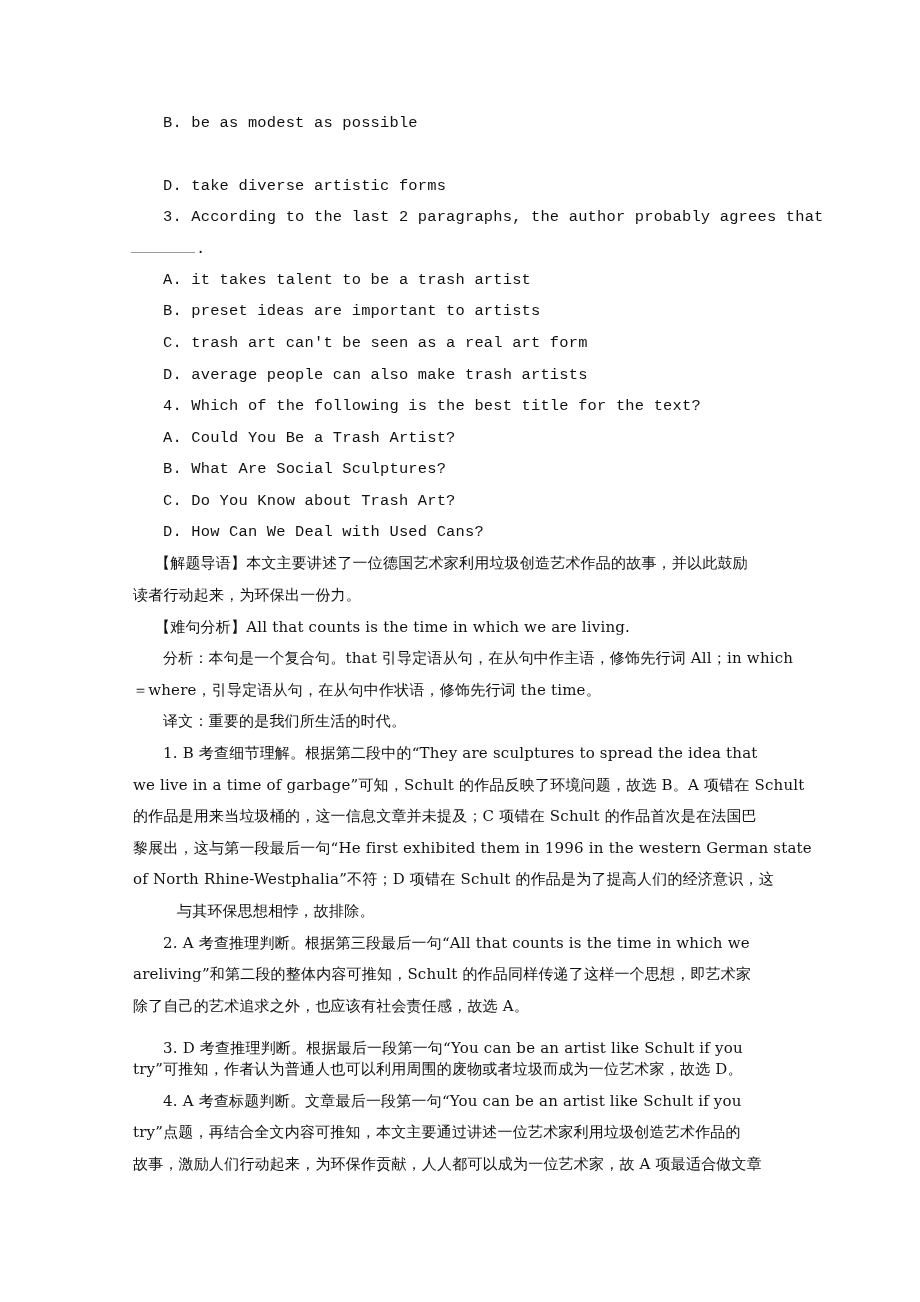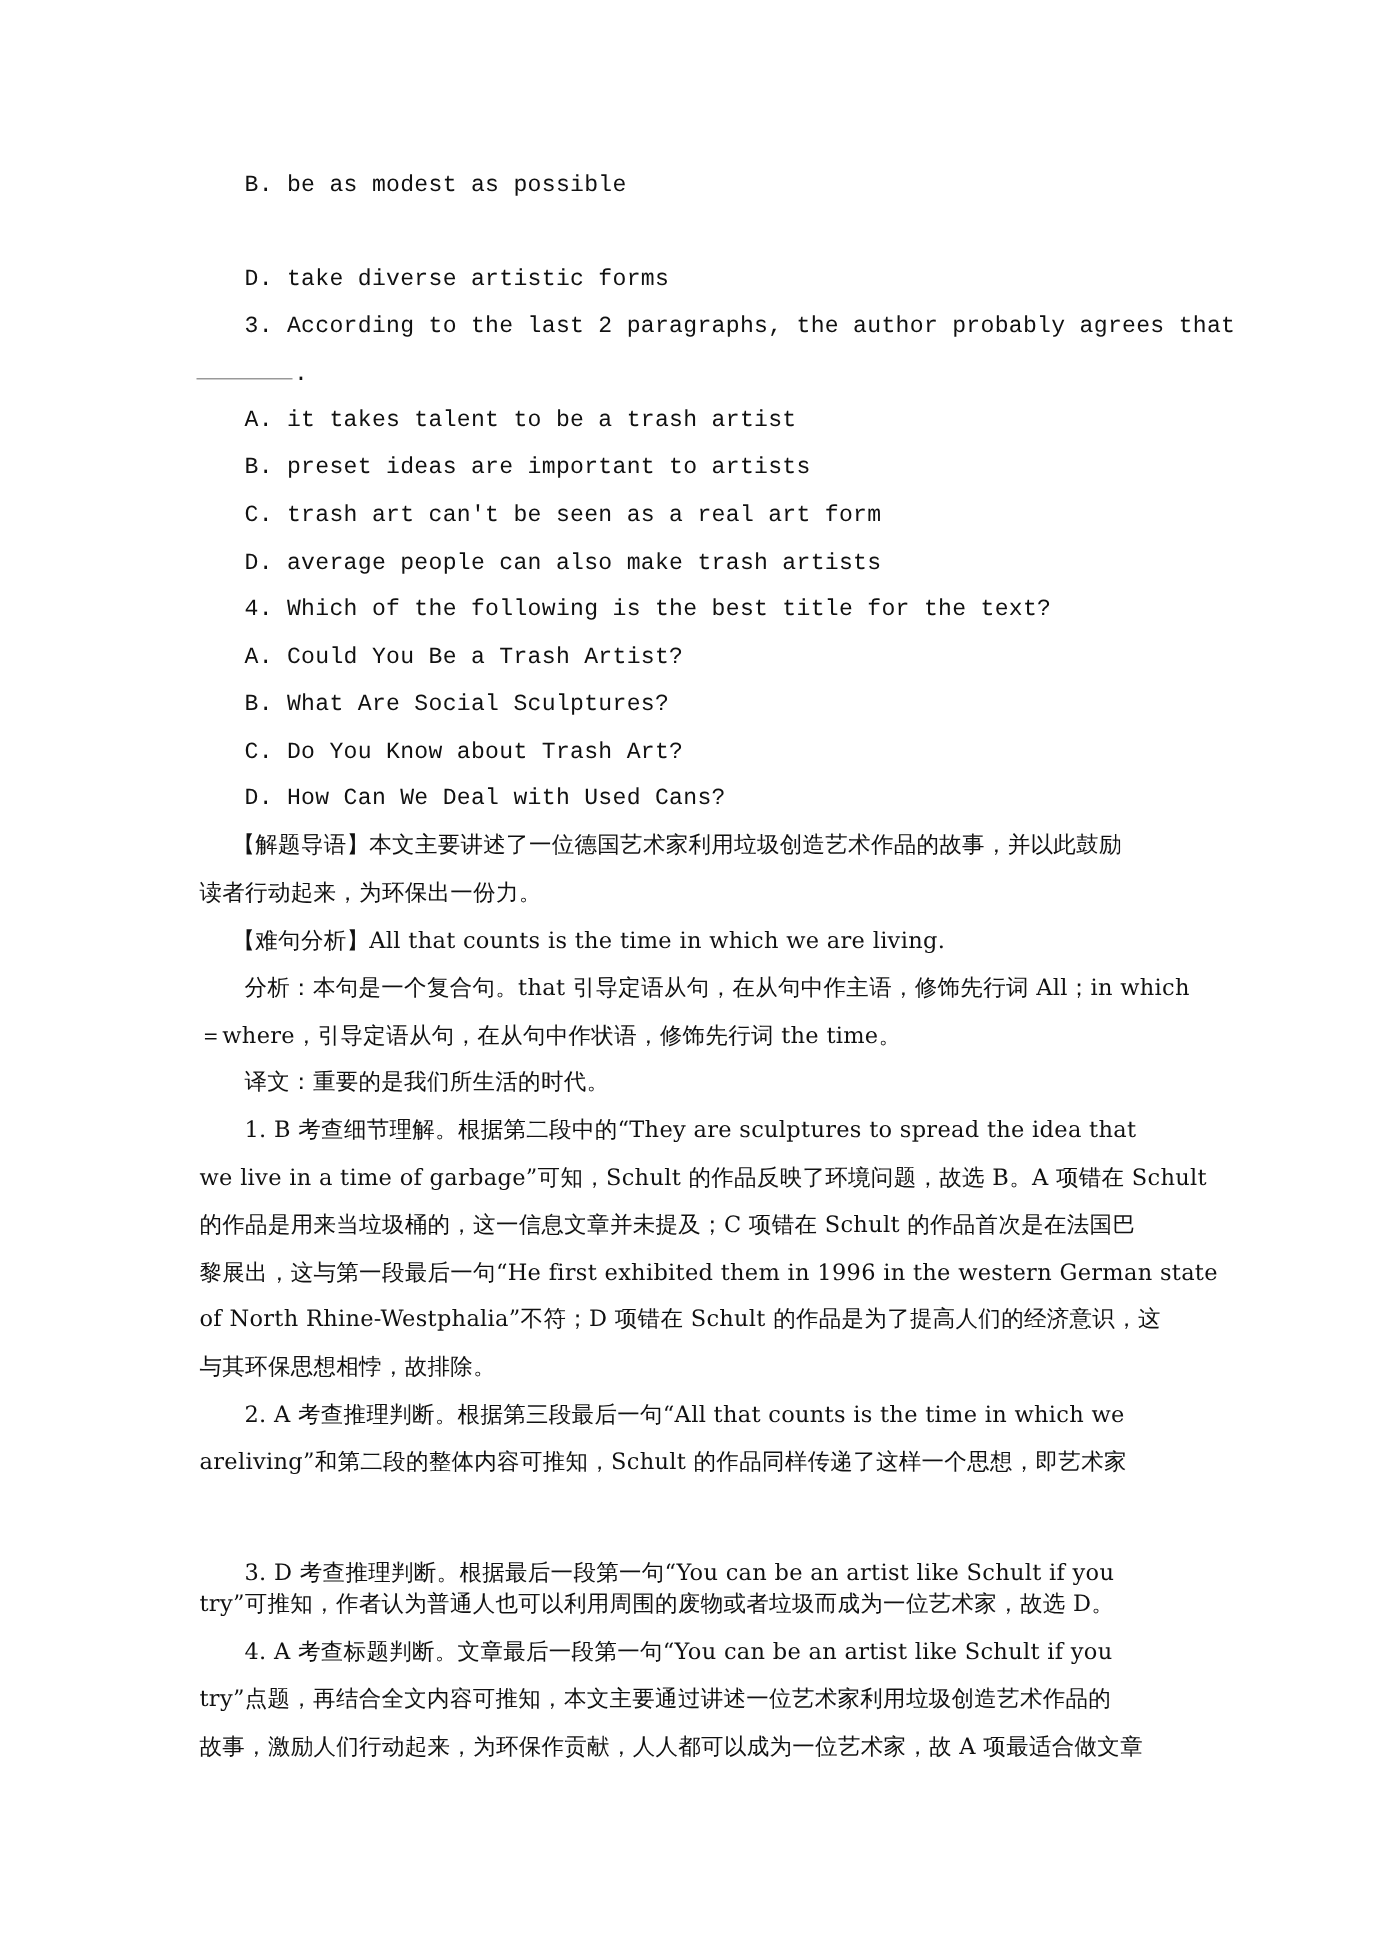--- a/index.html
+++ b/index.html
@@ -73,24 +73,25 @@
   <div class="line" style="top:617px; left:155px;">【难句分析】All that counts is the time in which we are living.</div>
   <div class="line" style="top:648px; left:163px;">分析：本句是一个复合句。that 引导定语从句，在从句中作主语，修饰先行词 All；in which</div>
   <div class="line" style="top:680px;">＝where，引导定语从句，在从句中作状语，修饰先行词 the time。</div>
   <div class="line" style="top:711px; left:163px;">译文：重要的是我们所生活的时代。</div>
 
   <div class="line" style="top:743px; left:163px;">1. B  考查细节理解。根据第二段中的“They are sculptures to spread the idea that</div>
   <div class="line" style="top:775px;">we live in a time of garbage”可知，Schult 的作品反映了环境问题，故选 B。A 项错在 Schult</div>
   <div class="line" style="top:806px;">的作品是用来当垃圾桶的，这一信息文章并未提及；C 项错在 Schult 的作品首次是在法国巴</div>
   <div class="line" style="top:838px;">黎展出，这与第一段最后一句“He first exhibited them in 1996 in the western German state</div>
   <div class="line" style="top:869px;">of North Rhine-Westphalia”不符；D 项错在 Schult 的作品是为了提高人们的经济意识，这</div>
-  <div class="line" style="top:901px;">与其环保思想相悖，故排除。</div>
+  <div class="line" style="top:901px;margin-left:44px;">与其环保思想相悖，故排除。</div>
 
   <div class="line" style="top:933px; left:163px;">2. A  考查推理判断。根据第三段最后一句“All that counts is the time in which we</div>
   <div class="line" style="top:964px;">areliving”和第二段的整体内容可推知，Schult 的作品同样传递了这样一个思想，即艺术家</div>
+  <div class="line" style="top:996px;">除了自己的艺术追求之外，也应该有社会责任感，故选 A。</div>
 
   <div class="line" style="top:1027px; left:163px;margin-top:11px;">3. D  考查推理判断。根据最后一段第一句“You can be an artist like Schult if you</div>
   <div class="line" style="top:1059px;">try”可推知，作者认为普通人也可以利用周围的废物或者垃圾而成为一位艺术家，故选 D。</div>
 
   <div class="line" style="top:1091px; left:163px;">4. A  考查标题判断。文章最后一段第一句“You can be an artist like Schult if you</div>
   <div class="line" style="top:1122px;">try”点题，再结合全文内容可推知，本文主要通过讲述一位艺术家利用垃圾创造艺术作品的</div>
   <div class="line" style="top:1154px;">故事，激励人们行动起来，为环保作贡献，人人都可以成为一位艺术家，故 A 项最适合做文章</div>
 
 </div>
 

